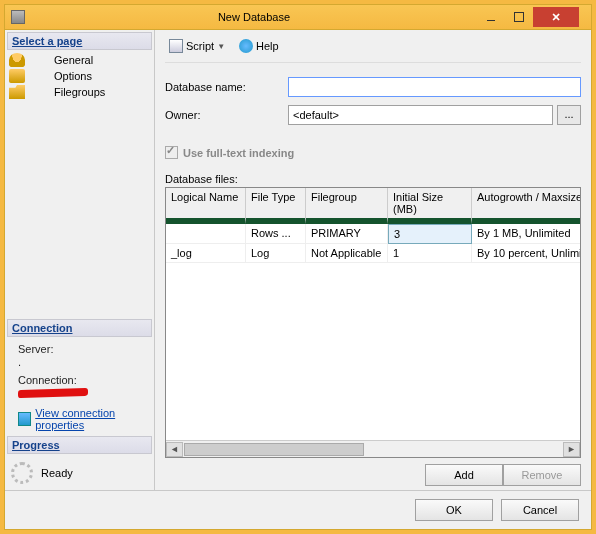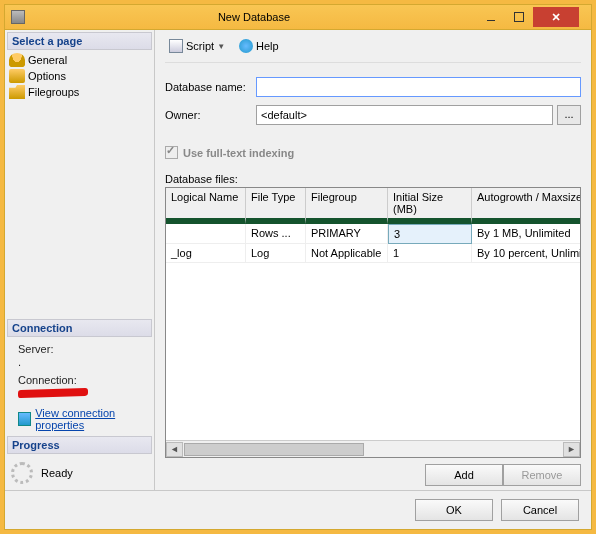--- a/index.html
+++ b/index.html
@@ -9,44 +9,44 @@
 .title-icon { width: 14px; height: 14px; background: linear-gradient(#bbb,#888); border: 1px solid #666; margin-right: 6px; }
 .title-text { flex: 1; text-align: center; color: #000; }
 .win-btns { display: flex; }
 .win-btn { width: 28px; height: 20px; display: flex; align-items: center; justify-content: center; color: #333; cursor: pointer; }
 .win-btn.close { background: #c84031; color: #fff; width: 46px; }
 .win-btn.min::before { content: ""; width: 8px; height: 1px; background: #333; position: relative; top: 3px;}
 .win-btn.max::before { content: ""; width: 8px; height: 8px; border: 1px solid #333; }
 .win-btn.close::before { content: "✕"; font-size: 11px; font-weight: bold;}
 .body { flex: 1; display: flex; background: #f0f0f0; border-top: 1px solid #d4a830; overflow: hidden; }
 .sidebar { width: 150px; background: #f0f0f0; border-right: 1px solid #c8c8c8; display: flex; flex-direction: column; }
-.section-hdr { background: linear-gradient(#e8e8f0,#dcdce8); border: 1px solid #c8c8d0; padding: 2px 4px; font-weight: bold; color: #15428b; margin: 2px; }
+.section-hdr { background: linear-gradient(#e8e8f0,#dcdce8); border: 1px solid #c8c8d0; padding: 2px 4px; font-weight: bold; color: #15428b; margin: 2px; text-decoration: underline; }
 .page-list { padding: 0 4px; }
-.page-item { display: flex; align-items: center; padding: 1px 0; cursor: pointer; }
+.page-item { display: flex; align-items: center; padding: 1px 0; cursor: pointer; gap: 26px; }
 .page-icon { width: 16px; height: 14px; margin-right: 3px; display: inline-block; }
 .icon-db { background: radial-gradient(ellipse at 50% 20%, #fc6 40%, #c90 42%); border-radius: 50% 50% 20% 20%; }
 .icon-opt { background: linear-gradient(#fc6,#c90); border-radius: 2px; }
 .icon-fg { background: linear-gradient(#fc6,#c90); clip-path: polygon(0 20%,40% 20%,50% 0,100% 0,100% 100%,0 100%); }
 .sidebar-fill { flex: 1; }
 .conn-body { padding: 3px 13px; color: #222; }
 .conn-body div { margin: 1px 0; }
 .conn-redact { display: inline-block; width: 70px; height: 8px; background: #e01010; border-radius: 3px; transform: skewY(-2deg); }
 .link { color: #0645ad; text-decoration: underline; cursor: pointer; display: inline-flex; align-items: center; }
 .link-icon { width: 16px; height: 14px; background: linear-gradient(#6bf,#29c); border: 1px solid #188; margin-right: 4px; }
 .progress-body { display: flex; align-items: center; padding: 6px; }
 .spinner { width: 22px; height: 22px; border: 3px dotted #bbb; border-radius: 50%; margin-right: 8px; }
 .main { flex: 1; background: #f0f0f0; padding: 6px 10px 4px 10px; display: flex; flex-direction: column; overflow: hidden; }
 .toolbar { display: flex; align-items: center; padding: 2px 0 8px 0; border-bottom: 1px solid #ddd; margin-bottom: 10px; }
 .tbtn { display: inline-flex; align-items: center; padding: 1px 4px; cursor: pointer; }
 .tb-icon { width: 14px; height: 14px; margin-right: 3px; }
 .script-icon { background: linear-gradient(#fff,#ccd); border: 1px solid #789; }
 .dropdown-arrow { margin-left: 3px; font-size: 8px; color: #555; }
 .help-icon { background: radial-gradient(#6bf,#29c); border-radius: 50%; }
 .form-row { display: flex; align-items: center; margin: 4px 0; }
-.form-label { width: 91px; color: #000; }
+.form-label { width: 123px; color: #000; }
 .form-input { flex: 1; border: 1px solid #7a9ac9; height: 20px; padding: 0 4px; background: #fff; outline: 1px solid #6699ff; outline-offset: -1px;}
 .form-input.plain { outline: none; border: 1px solid #a0a0a0; }
 .browse-btn { width: 24px; height: 20px; border: 1px solid #a0a0a0; background: #e8e8e8; margin-left: 4px; text-align: center; line-height: 16px; cursor: pointer; }
 .chk-row { display: flex; align-items: center; margin: 17px 0 10px 0; color: #888; font-weight: bold; }
 .chk { width: 13px; height: 13px; border: 1px solid #aaa; background: #eee; margin-right: 5px; position: relative; }
 .chk::after { content: "✓"; position: absolute; top: -3px; left: 0; font-size: 11px; color: #888; }
 .files-label { margin: 4px 0 2px 0; }
 .grid-wrap { flex: 1; border: 1px solid #888; background: #fff; overflow: hidden; position: relative; display: flex; flex-direction: column; }
 .grid { display: grid; grid-template-columns: 80px 60px 82px 84px auto; }
 .gh { background: #f0f0f0; border-right: 1px solid #ccc; border-bottom: 6px solid #14532d; padding: 3px 5px; color: #000; }

